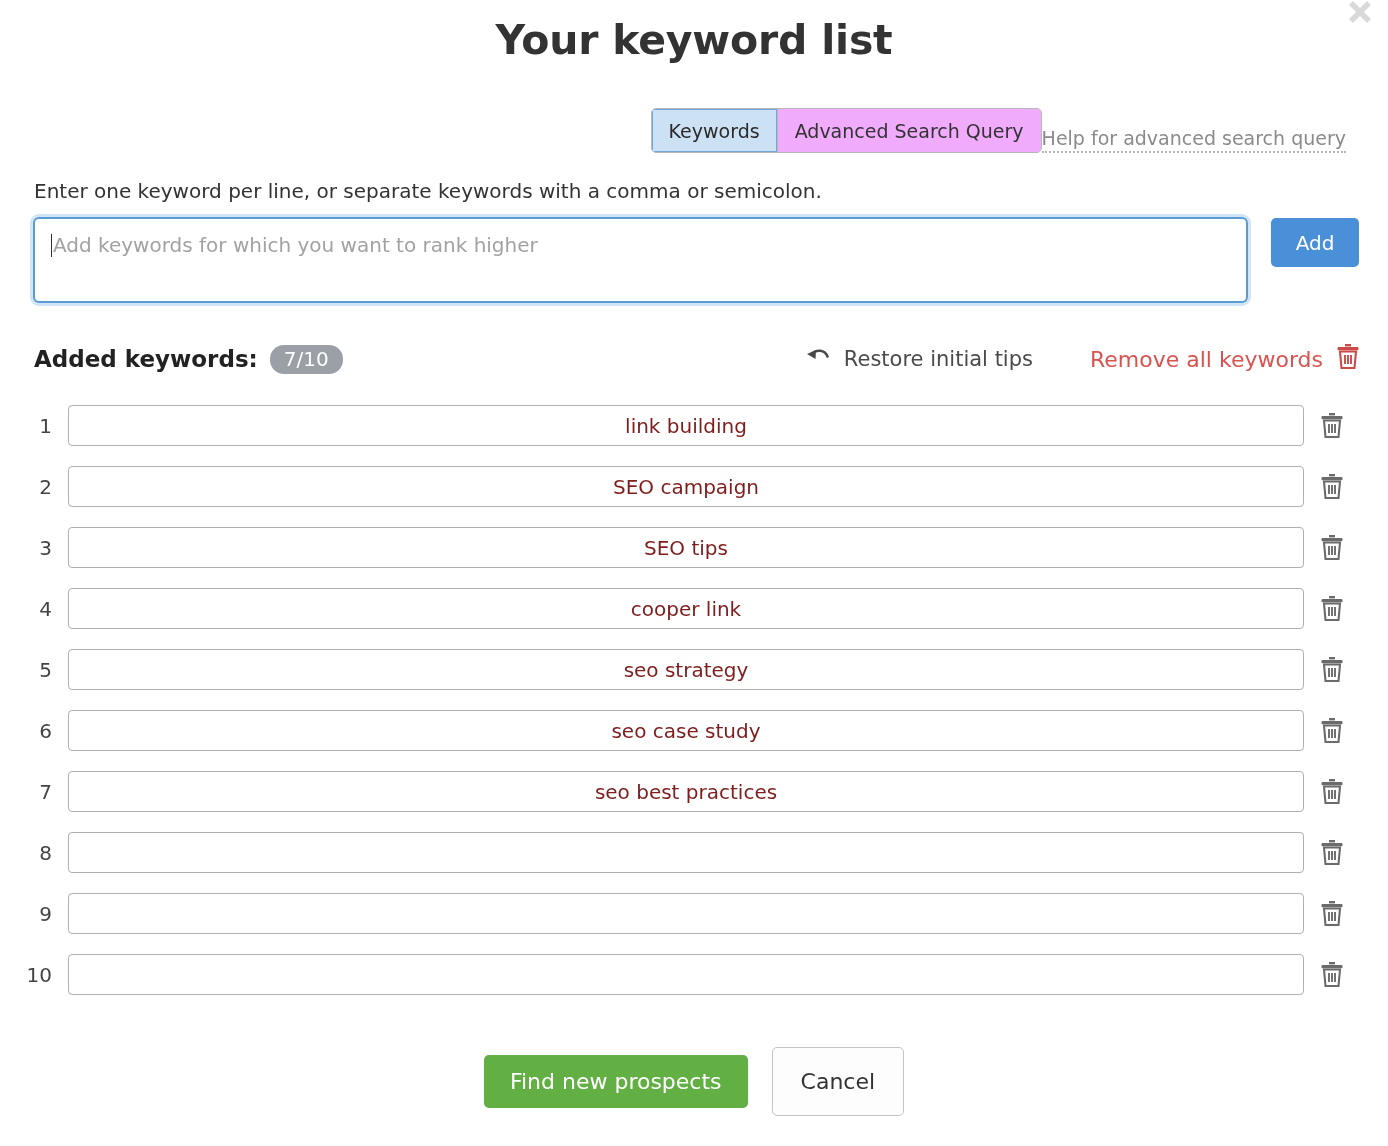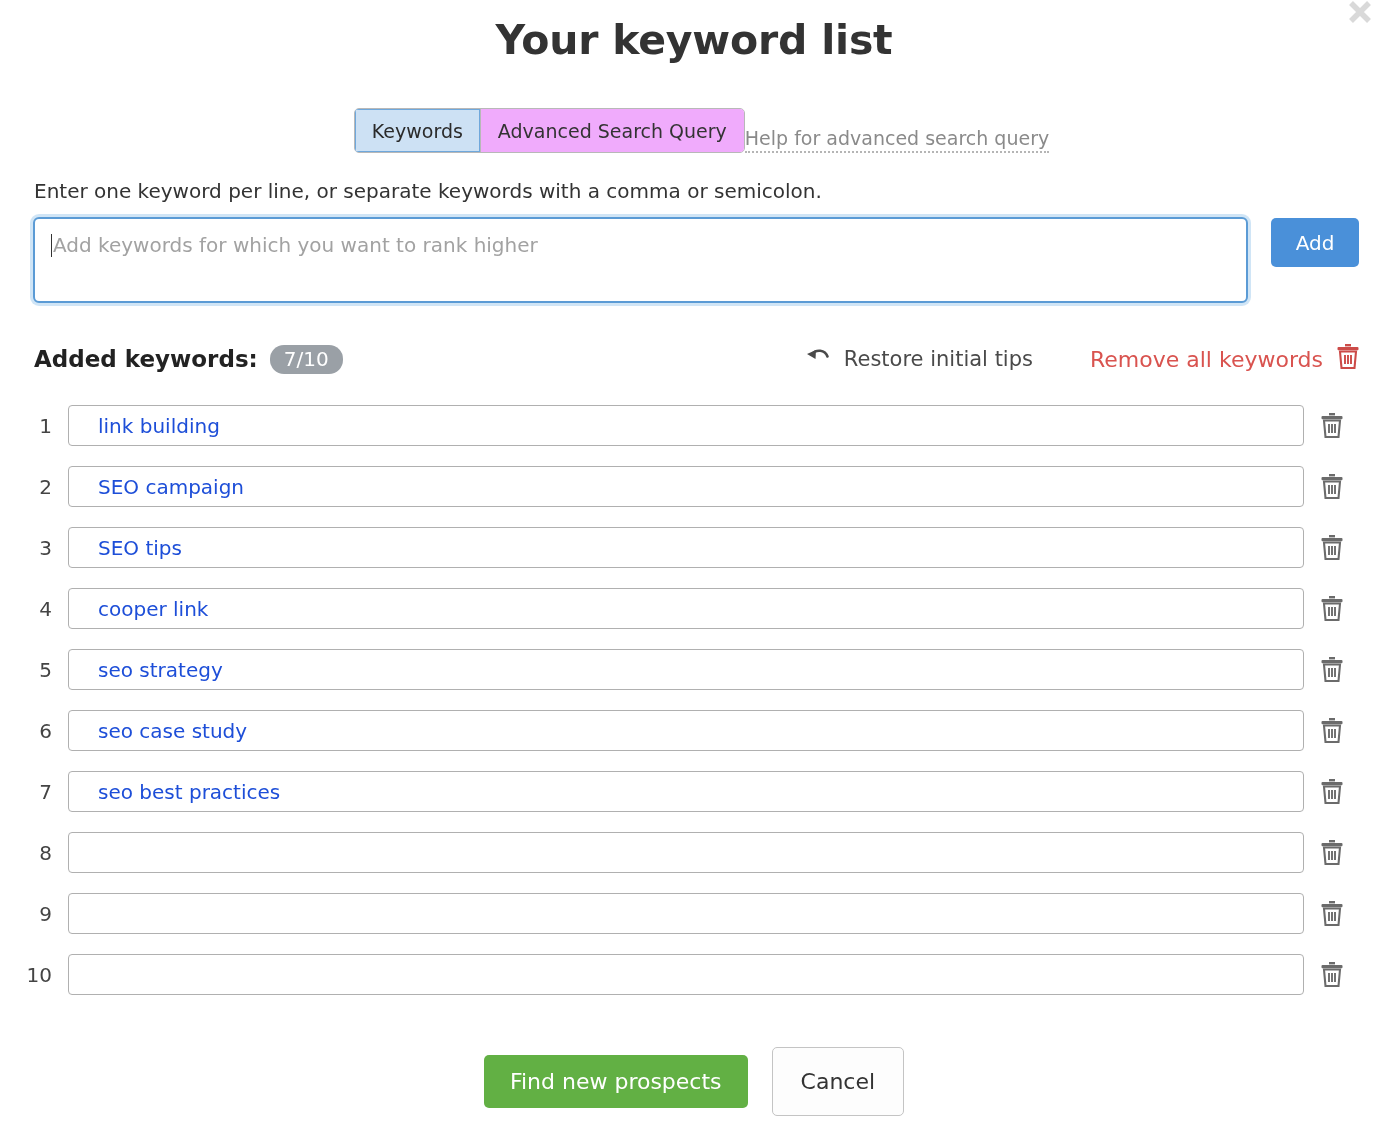--- a/index.html
+++ b/index.html
@@ -48,21 +48,21 @@
     font-size: 41px;
     font-weight: 700;
     letter-spacing: -0.2px;
     color: #333333;
   }
 
   
   .tabs-row {
     display: flex;
     align-items: flex-end;
-    justify-content: center;
+    justify-content: flex-end;
     margin: 44px 42px 0 33px;
     padding-left: 24px;
   }
   .tabs {
     display: flex;
     border: 1px solid #b8b8b8;
     border-radius: 5px;
     overflow: hidden;
     background: #fff;
     height: 45px;
@@ -202,24 +202,25 @@
     color: #444;
     flex: none;
   }
   .kw-input {
     flex: 1;
     height: 41px;
     border: 1px solid #b0b0b0;
     border-radius: 4px;
     font-size: 20px;
     font-family: inherit;
-    color: #1d4ed8;
+    color: #7f1d1d;
     padding: 0 29px;
     background: #fff;
     outline: none;
+    text-align: center;
   }
   .kw-del {
     width: 56px;
     display: flex;
     justify-content: center;
     align-items: center;
     cursor: pointer;
     flex: none;
   }
 

